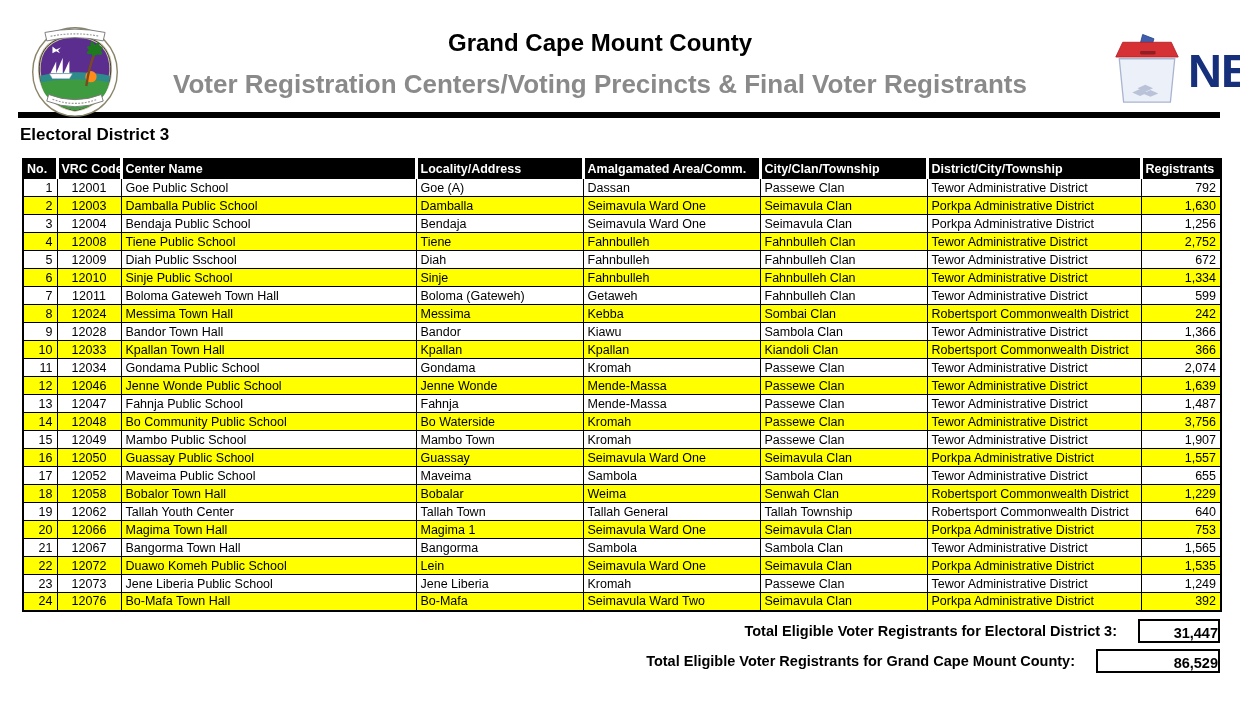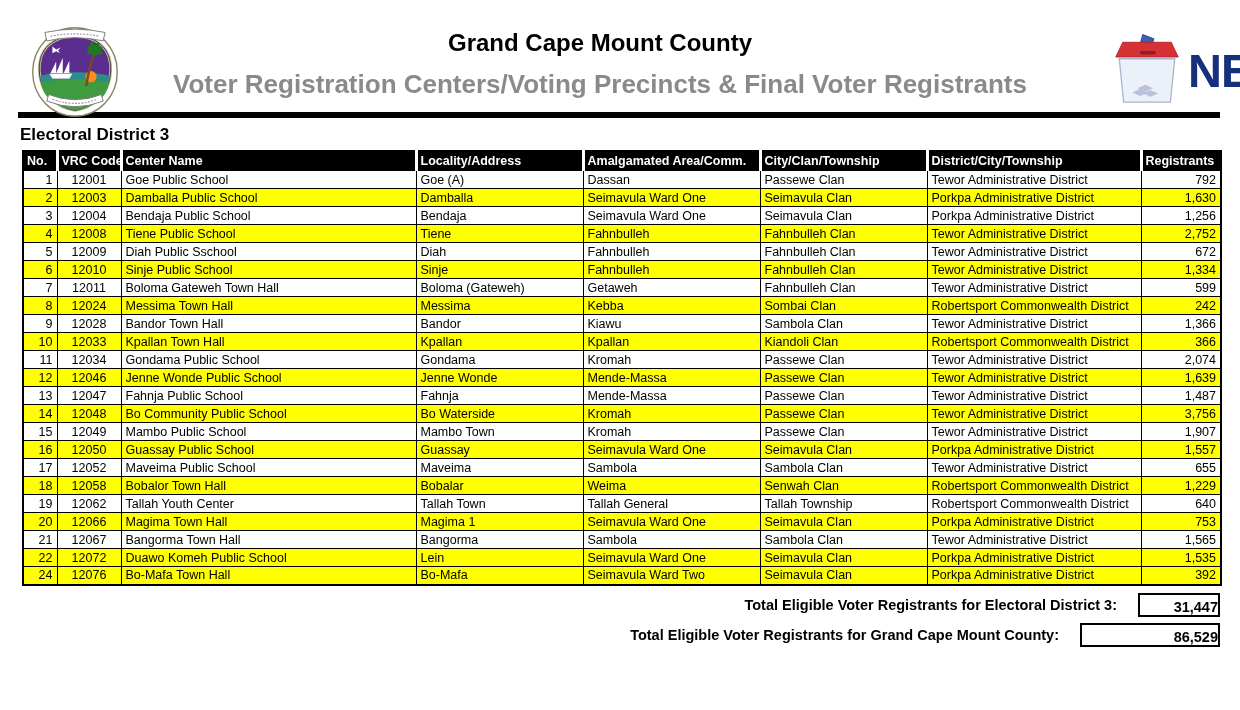--- a/index.html
+++ b/index.html
@@ -18,38 +18,38 @@
   .hdr{position:relative;height:112px;}
   .seal{position:absolute;left:28px;top:24px;width:94px;height:94px;}
   .titles{position:absolute;left:150px;right:190px;top:30px;text-align:center;}
   .title{font-size:24px;font-weight:bold;color:#000;line-height:1.1;}
   .subtitle{font-size:26px;font-weight:bold;color:var(--subtitle);margin-top:13px;}
   .neclogo{position:absolute;left:1108px;top:30px;width:178px;height:80px;display:flex;align-items:center;}
   .necbox{width:78px;height:80px;flex:0 0 auto;}
   .nectext{font-size:47px;font-weight:800;color:var(--nec-blue);letter-spacing:-1px;line-height:1;margin-left:2px;}
 
   .divider{height:6px;background:#000;margin:0 20px 0 18px;}
-  .section-title{margin:7px 0 5px 20px;font-size:17px;font-weight:bold;color:#000;}
+  .section-title{margin:7px 0 13px 20px;font-size:17px;font-weight:bold;color:#000;}
 
   
   table{border-collapse:collapse;margin-left:22px;width:1198px;table-layout:fixed;font-size:12.5px;border:2px solid #000;}
   th{background:var(--header-bg);color:#fff;font-weight:bold;text-align:left;padding:2px 3px;height:19px;border-right:3px solid #fff;white-space:nowrap;overflow:hidden;}
   th:last-child{border-right:none;}
   td{border:1px solid #000;padding:1px 4px;height:18px;white-space:nowrap;overflow:hidden;color:#000;background:#fff;}
   tr.highlight td{background:var(--highlight);}
   td.al-r{text-align:right;}
   td.al-c{text-align:center;}
 
   
   .totals{margin-top:7px;}
   .total-row{display:flex;justify-content:flex-end;align-items:center;margin-right:20px;margin-bottom:6px;}
   .total-label{font-weight:bold;font-size:14.5px;color:#000;margin-right:21px;}
   .total-box{border:2px solid #000;font-weight:bold;font-size:14.5px;color:#000;text-align:right;padding:2px 0;height:24px;line-height:20px;}
   .box-district{width:82px;}
-  .box-county{width:140px;}
+  .box-county{width:124px;}
 </style>
 </head>
 <body>
 
 <div class="page">
 
   <div class="hdr">
     <svg class="seal" viewBox="0 0 100 100">
       <ellipse cx="50" cy="51" rx="45" ry="47" fill="#ffffff" stroke="#8a8468" stroke-width="1.5"></ellipse>
       <path d="M50,12 C73,14 89,25 88,50 C87,75 69,89 50,92 C31,89 13,75 12,50 C11,25 27,14 50,12 Z" fill="#5b2d8f" stroke="#c9bfa0" stroke-width="3"></path>
@@ -339,20 +339,30 @@
         <tr class="highlight">
           <td class="al-r">22</td>
           <td class="al-c">12072</td>
           <td>Duawo Komeh Public School</td>
           <td>Lein</td>
           <td>Seimavula Ward One</td>
           <td>Seimavula Clan</td>
           <td>Porkpa Administrative District</td>
           <td class="al-r">1,535</td>
         </tr>
+        <tr>
+          <td class="al-r">23</td>
+          <td class="al-c">12073</td>
+          <td>Jene Liberia Public School</td>
+          <td>Jene Liberia</td>
+          <td>Kromah</td>
+          <td>Passewe Clan</td>
+          <td>Tewor Administrative District</td>
+          <td class="al-r">1,249</td>
+        </tr>
         <tr class="highlight">
           <td class="al-r">24</td>
           <td class="al-c">12076</td>
           <td>Bo-Mafa Town Hall</td>
           <td>Bo-Mafa</td>
           <td>Seimavula Ward Two</td>
           <td>Seimavula Clan</td>
           <td>Porkpa Administrative District</td>
           <td class="al-r">392</td>
         </tr>

